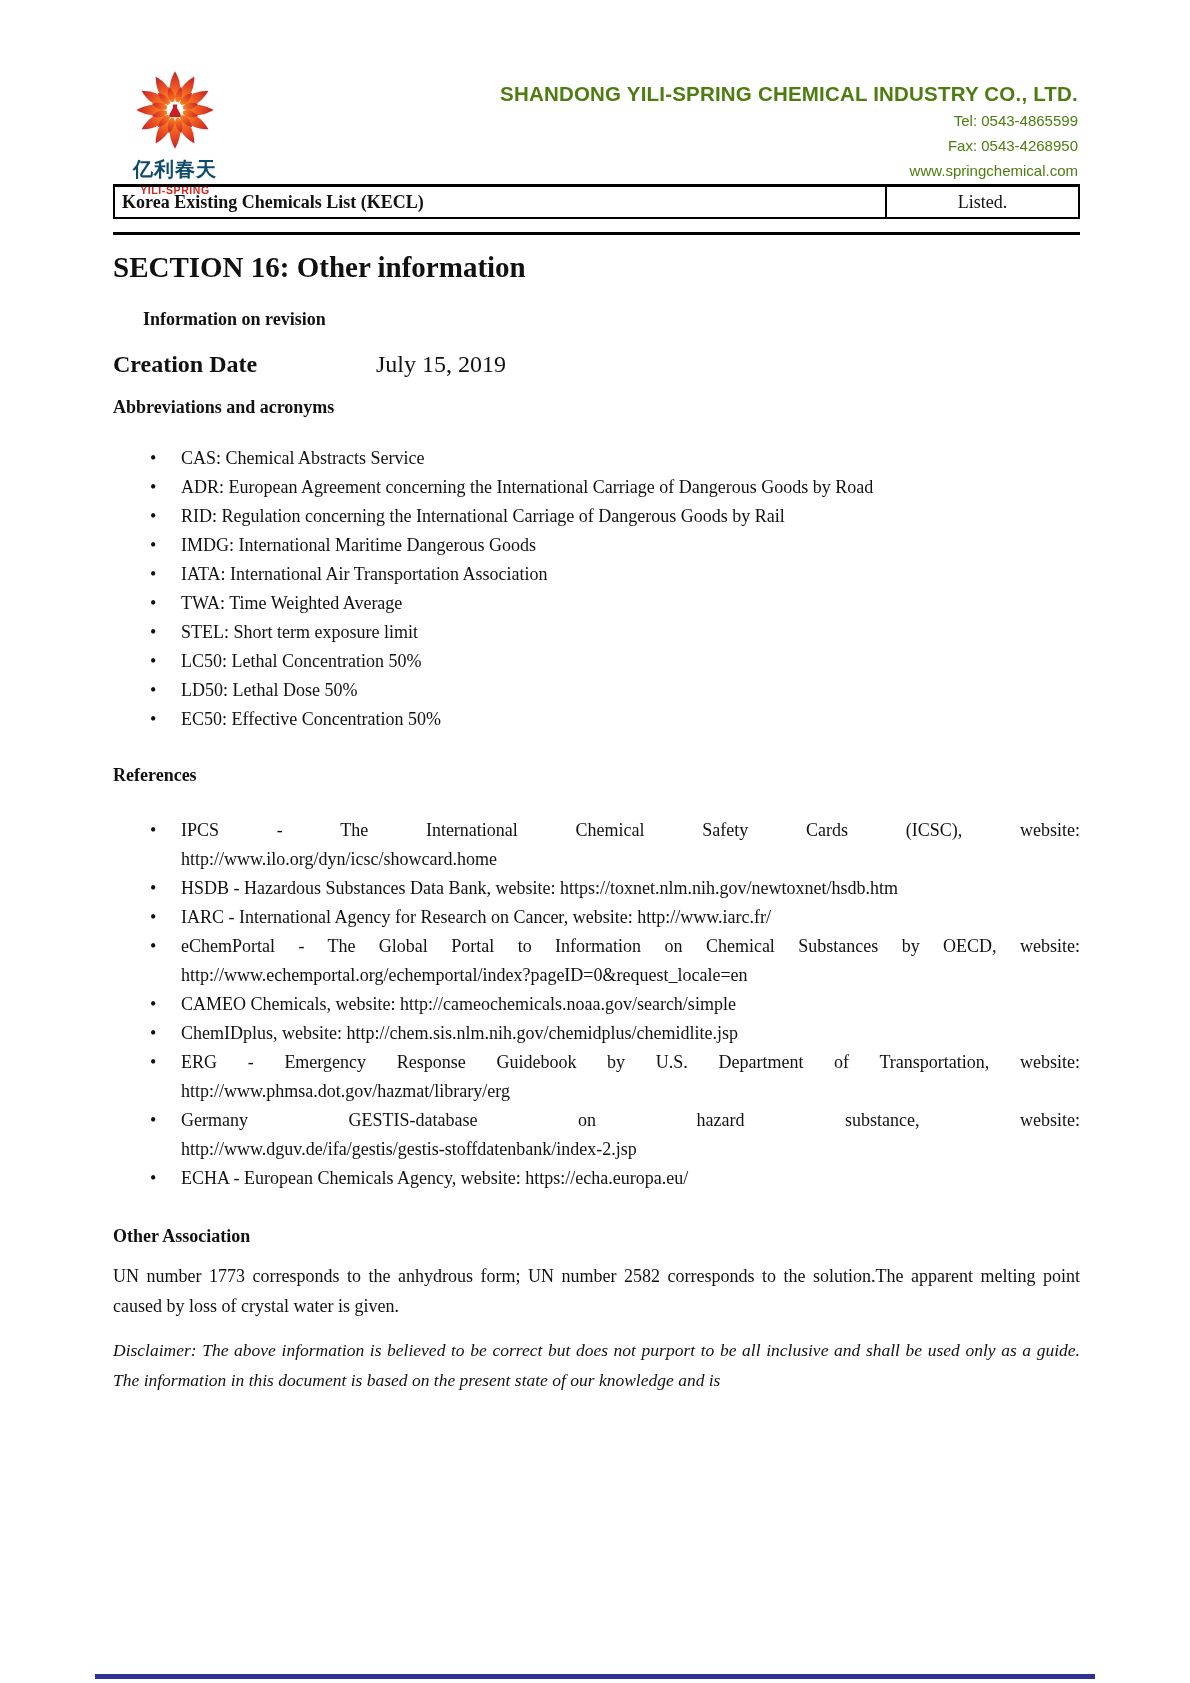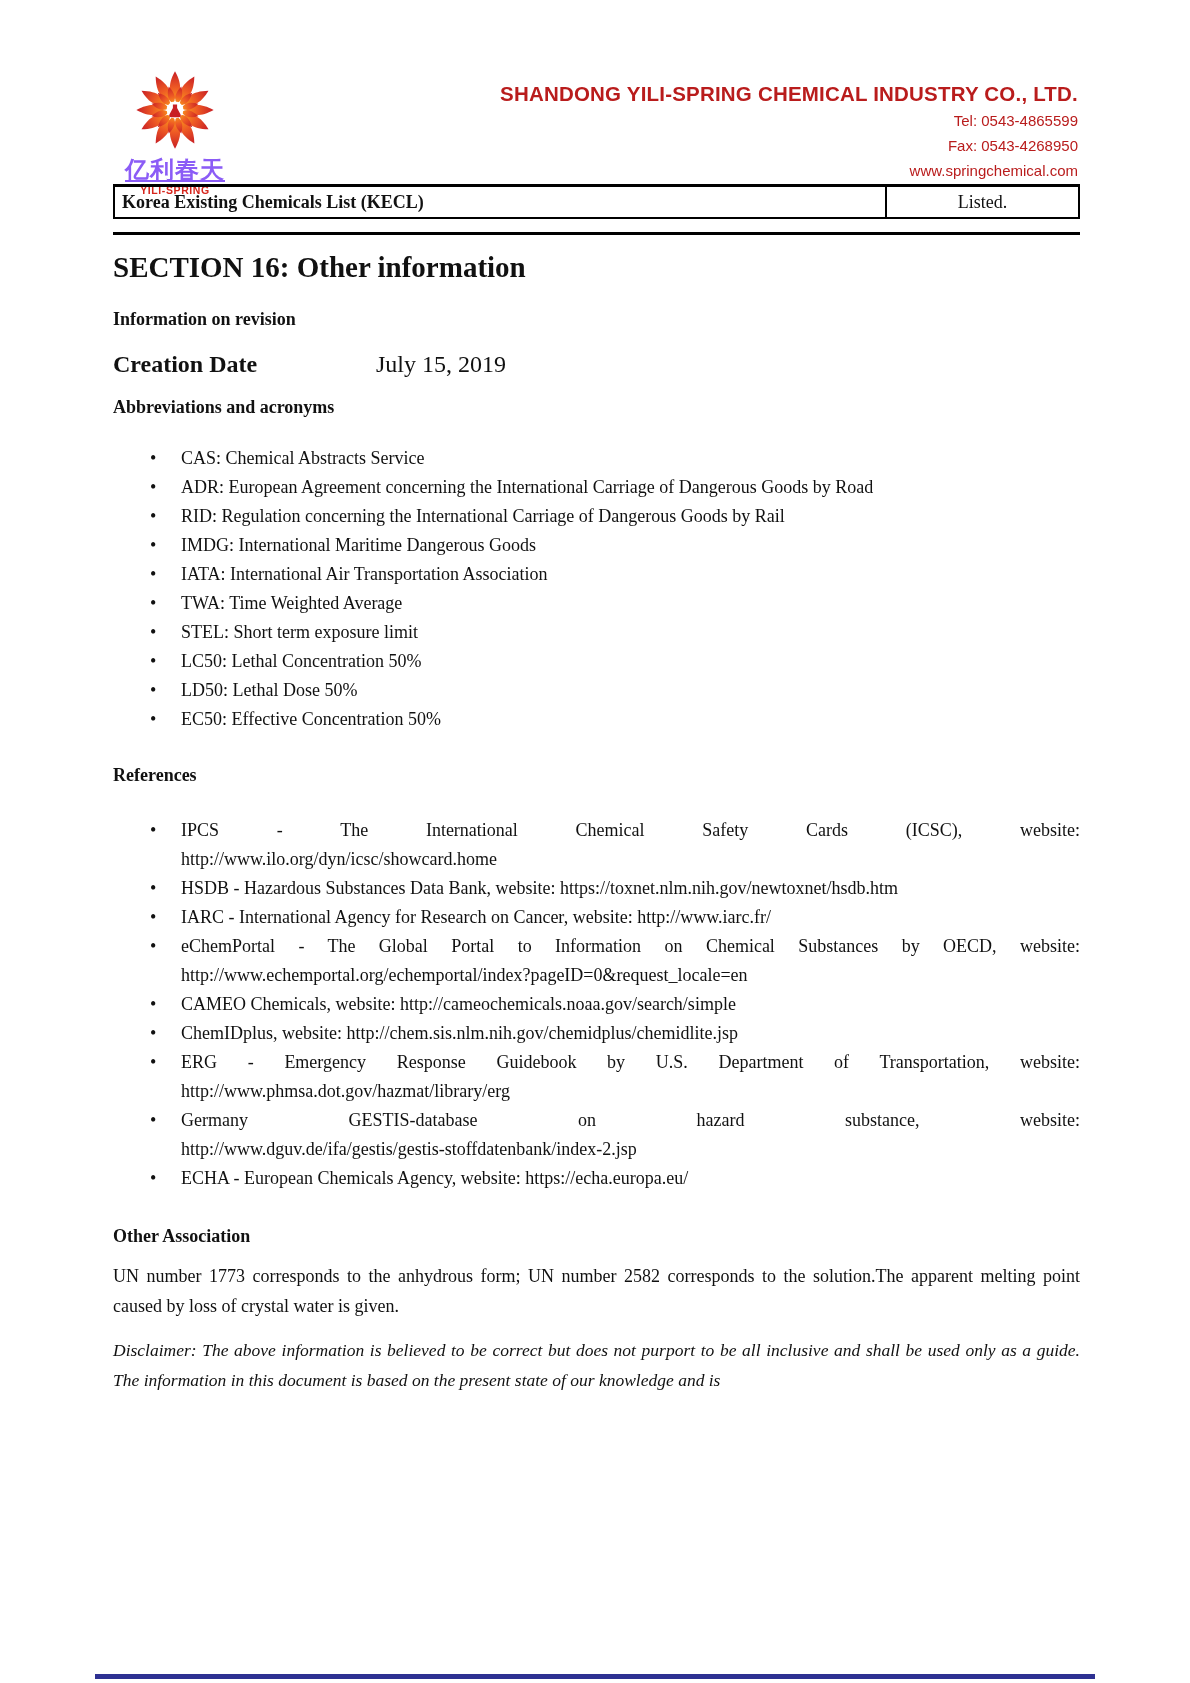--- a/index.html
+++ b/index.html
@@ -6,46 +6,46 @@
   html,body { background:#ffffff; }
   body {
     width:1190px; height:1683px; position:relative; overflow:hidden;
     font-family:"Liberation Serif", serif; color:#111;
   }
   .page { position:relative; width:1190px; height:1683px; background:#fff; }
 
   
   .header-logo { position:absolute; left:121px; top:68px; width:108px; text-align:center; }
   .logo-cn {
-    color:#8b5cf6; font-weight:bold; font-size:24px; line-height:27px;
-    letter-spacing:1px; font-family:"Liberation Sans", sans-serif; white-space:nowrap;text-decoration:underline;
+    color:#0c4a6e; font-weight:bold; font-size:20px; line-height:27px;
+    letter-spacing:1px; font-family:"Liberation Sans", sans-serif; white-space:nowrap;
   }
   .logo-en {
     color:#d6261d; font-weight:bold; font-size:10.5px; letter-spacing:.6px;
     font-family:"Liberation Sans", sans-serif; margin-top:1px;
   }
   .header-right { position:absolute; top:82px; right:112px; text-align:right;
-    font-family:"Liberation Sans", sans-serif; color:#b91c1c; }
+    font-family:"Liberation Sans", sans-serif; color:#4d7c0f; }
   .company { font-size:20.5px; font-weight:bold; letter-spacing:.2px; line-height:24px; }
   .contact { font-size:15px; line-height:21px; margin-top:4px; }
 
   
   .main { position:absolute; left:113px; top:184px; width:967px; }
 
   .kecl-outer { border-top:1.5px solid #000; }
   .kecl-table { display:flex; border:2px solid #000; height:34px; font-size:18px; }
   .kecl-label { flex:1; font-weight:bold; display:flex; align-items:center; padding-left:7px; }
   .kecl-status { width:193px; border-left:2px solid #000; display:flex; align-items:center; justify-content:center; }
 
   .rule { height:3px; background:#000; margin-top:13px; }
 
   .section-title { font-size:29px; font-weight:bold; margin-top:16px; line-height:33px; }
 
   .sub-heading { font-size:18px; font-weight:bold; line-height:22px; }
-  .h-revision { margin-top:24px; }
+  .h-revision { margin-top:24px;margin-left:30px; }
   .h-abbrev   { margin-top:16px; }
   .h-refs     { margin-top:30px; }
   .h-other    { margin-top:32px; }
 
   .rev-rows { margin-top:18px; }
   .rev-row { line-height:32px; font-size:24px; }
   .rev-label { display:inline-block; width:263px; font-weight:bold; }
 
   ul.doc-list { list-style:none; margin-top:26px; }
   ul.doc-list li {

